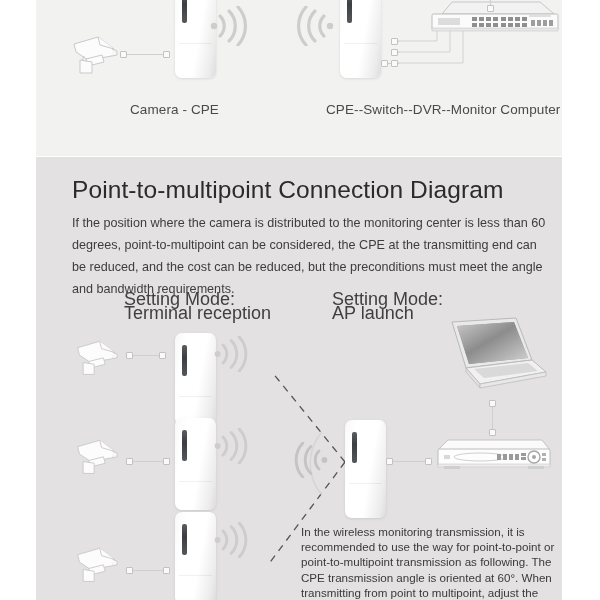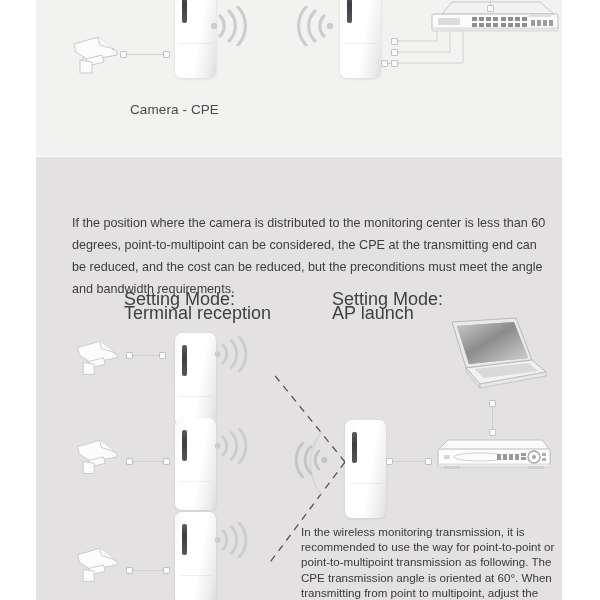--- a/index.html
+++ b/index.html
@@ -207,23 +207,25 @@
       </g>
       <rect x="101" y="17" width="22" height="2" fill="#e0e0e0"></rect>
     </svg>
   </div>
   <div class="vcable" style="left:487px; top:-6px; height:18px;">
     <span class="wire"></span>
       <span class="plug b"></span>
   </div>
 
   <div class="caption" style="left:130px; top:102px;">Camera - CPE</div>
+  <div class="caption" style="left:326px; top:102px;">CPE--Switch--DVR--Monitor Computer</div>
 
   <div class="panel-bottom"></div>
 
+  <div class="section-title">Point-to-multipoint Connection Diagram</div>
   <div class="section-desc">If the position where the camera is distributed to the monitoring center is less than 60 degrees, point-to-multipoint can be considered, the CPE at the transmitting end can be reduced, and the cost can be reduced, but the preconditions must meet the angle and bandwidth requirements.</div>
 
   <div class="mode-label" style="left:124px; top:292px;">Setting Mode:
 Terminal reception</div>
   <div class="mode-label" style="left:332px; top:292px;">Setting Mode:
 AP launch</div>
 
   <div class="cam" style="left:72px; top:333px;">
     <svg width="48" height="46" viewBox="0 0 52 50">
       <g fill="#fcfcfc" stroke="#c9c9c9" stroke-width="1" stroke-linejoin="round">

